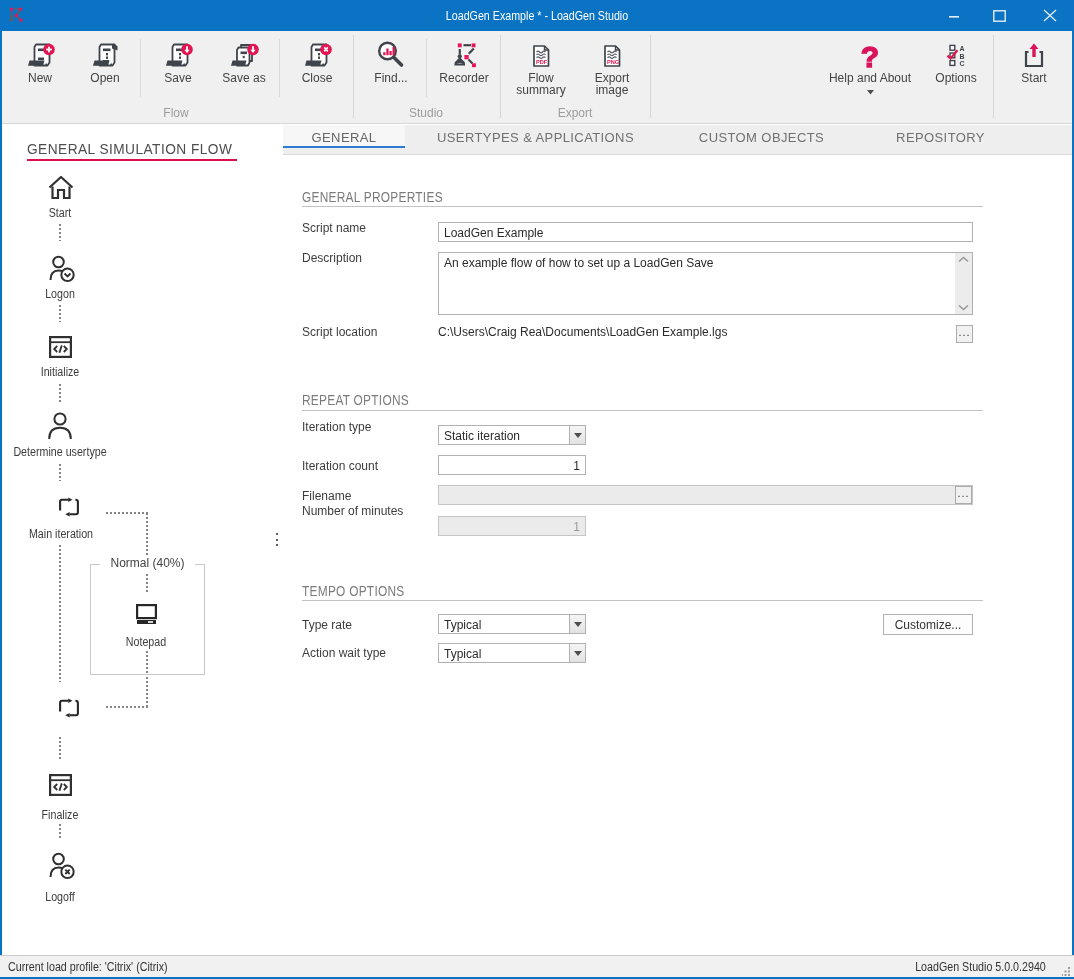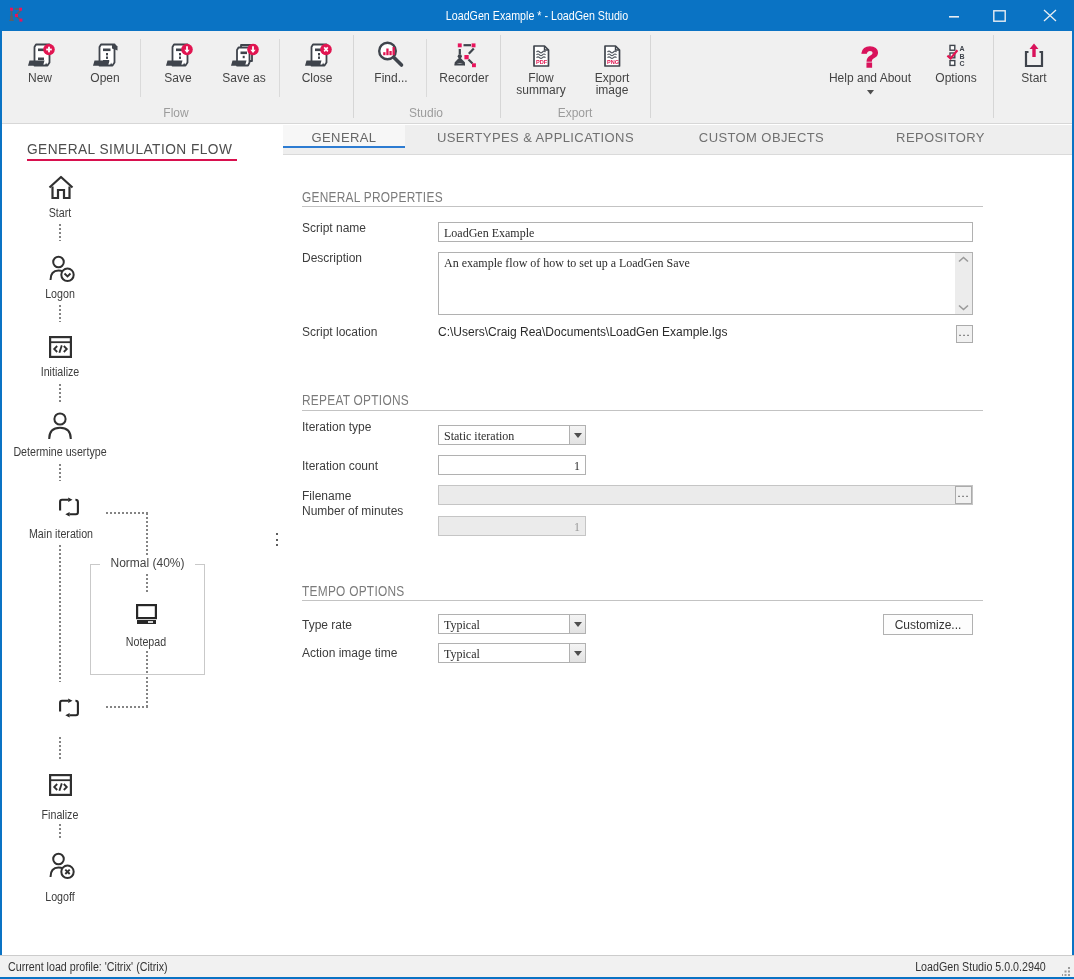--- a/index.html
+++ b/index.html
@@ -37,21 +37,21 @@
 .hdots { position:absolute; height:2px; background-image:repeating-linear-gradient(to right,#848484 0 2px,transparent 2px 4px); }
 #normalbox { position:absolute; left:90px; top:564px; width:115px; height:111px; border:1px solid #c9c9c9; }
 #normallabel { position:absolute; left:100px; top:556px; width:95px; text-align:center; background:#ffffff; font-size:12px; color:#444444; }
 
 
 .sechead { position:absolute; font-size:14px; color:#7b7b7b; letter-spacing:0.3px; transform:scaleX(0.85); transform-origin:0 50%; white-space:nowrap; }
 .secline { position:absolute; left:302px; width:681px; height:1px; background:#c3c3c3; }
 .flabel { position:absolute; left:302px; font-size:12px; color:#3d3d3d; }
 .tbox { position:absolute; border:1px solid #b1b1b1; background:#ffffff; font-size:12px; color:#2b2b2b; }
 .tbox.dis { background:#ebebeb; border-color:#c5c5c5; color:#9a9a9a; }
-.tval { padding:3px 5px 15px 5px;font-family:Liberation Serif, serif; }
+.tval { padding:3px 5px 15px 5px; }
 .tval.r { text-align:right; }
 .ddbtn { position:absolute; right:0; top:0; width:16px; height:18px; background:linear-gradient(#f4f4f4,#e2e2e2); border-left:1px solid #b1b1b1; }
 .ddbtn:after { content:""; position:absolute; left:3.5px; top:7px; width:0; height:0; border-left:4.5px solid transparent; border-right:4.5px solid transparent; border-top:5px solid #4e4e4e; }
 .dotbtn { position:absolute; width:17px; height:18px; background:#f1f1f1; border:1px solid #ababab; font-size:11px; color:#333; text-align:center; line-height:13px; letter-spacing:1px; }
 .btn { position:absolute; border:1px solid #b1b1b1; background:#fdfdfd; font-size:12px; color:#333333; text-align:center; }
 
 
 #statusbar { position:absolute; left:0; top:955px; width:1074px; height:22px; background:#f1f1f1; border-top:1px solid #cccccc; font-size:12px; color:#333333; }
 </style>
 </head>
@@ -408,21 +408,21 @@
   </div>
 
 <div class="sechead" style="left:302px;top:583px">TEMPO OPTIONS</div>
 <div class="secline" style="top:600px"></div>
 <div class="flabel" style="top:618px">Type rate</div>
 <div class="tbox" style="left:438px;top:614px;width:148px;height:20px">
     <div class="tval">Typical</div>
     <div class="ddbtn"></div>
   </div>
 <div class="btn" style="left:883px;top:614px;width:90px;height:21px;padding-top:3px">Customize...</div>
-<div class="flabel" style="top:646px">Action image time</div>
+<div class="flabel" style="top:646px">Action wait type</div>
 <div class="tbox" style="left:438px;top:643px;width:148px;height:20px">
     <div class="tval">Typical</div>
     <div class="ddbtn"></div>
   </div>
 
 <div class="abs" style="left:276px;top:533px;width:2px;height:15px;background-image:repeating-linear-gradient(to bottom,#5f5f5f 0 2px,transparent 2px 5.7px)"></div>
 
 <div id="statusbar">
   <div class="abs" style="left:8px;top:4px;transform:scaleX(0.89);transform-origin:0 50%;white-space:nowrap">Current load profile: 'Citrix' (Citrix)</div>
   <div class="abs" style="right:28px;top:4px;transform:scaleX(0.89);transform-origin:100% 50%;white-space:nowrap">LoadGen Studio 5.0.0.2940</div>

